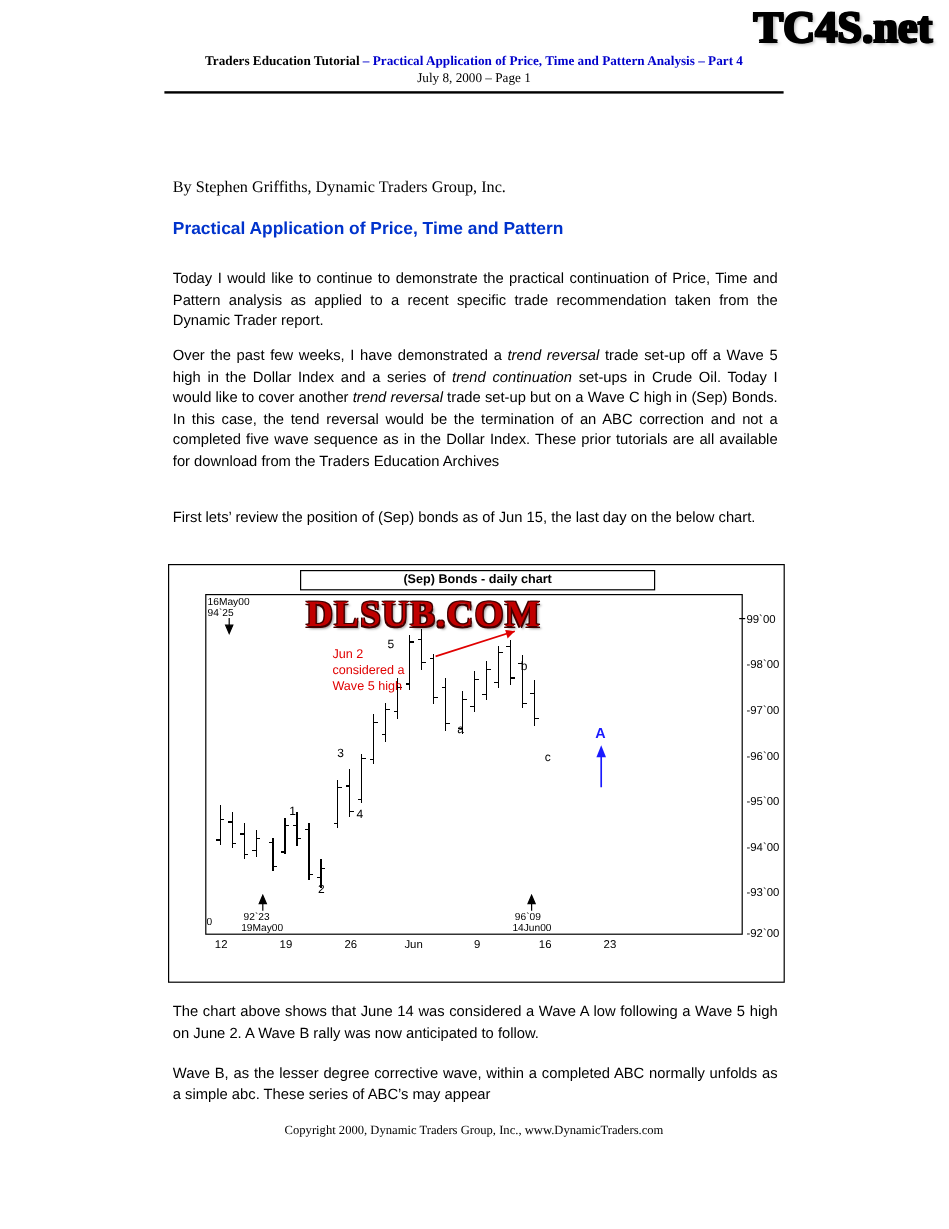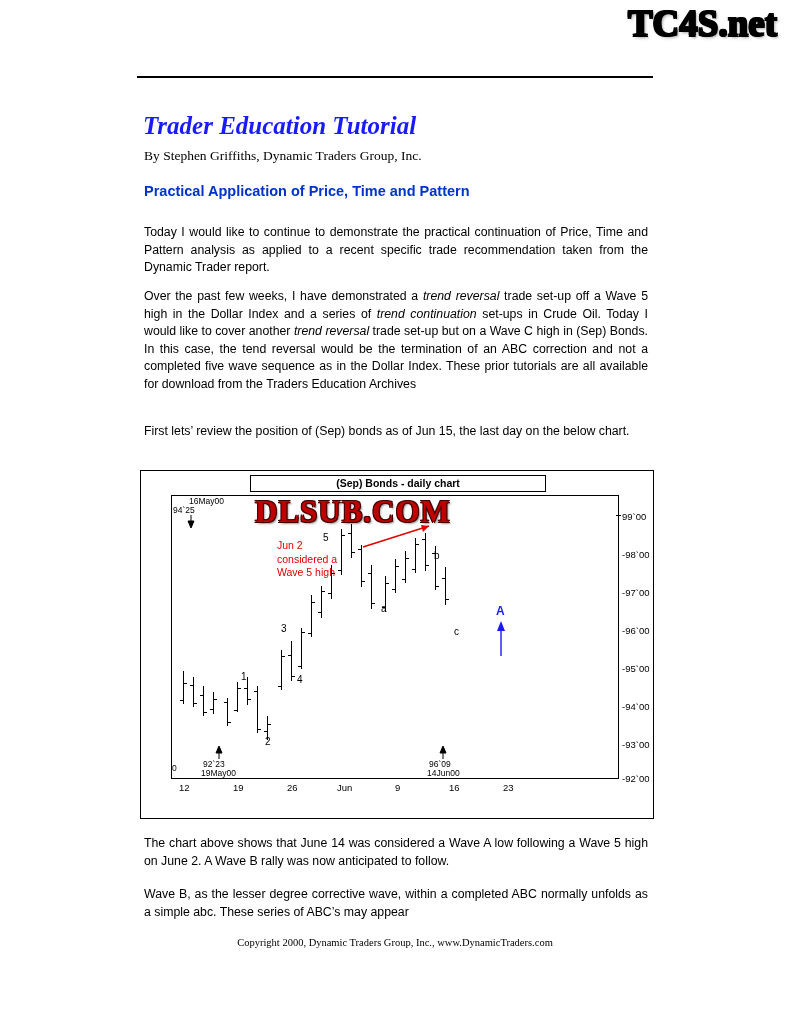--- a/index.html
+++ b/index.html
@@ -249,23 +249,28 @@
     pointer-events: none;
   }
 </style>
 </head>
 <body>
 
 <div class="page">
 
   <div class="wm-top">TC4S.net</div>
 
+  <div class="hdr">
+    <div class="l1">
+      <span class="black">Traders Education Tutorial </span><span class="blue">– Practical Application of Price, Time and Pattern Analysis – Part 4</span>
+    </div>
+    <div class="l2">July 8, 2000 – Page  1</div>
+  </div>
   <div class="hdr-rule"></div>
 
-  <div class="title">Trader Education Tutorial</div>
   <div class="byline">By Stephen Griffiths, Dynamic Traders Group, Inc.</div>
   <div class="subtitle">Practical Application of Price, Time and Pattern</div>
 
   <div class="para" id="p1">Today I would like to continue to demonstrate the practical continuation of Price, Time and Pattern analysis as applied to a recent specific trade recommendation taken from the Dynamic Trader report.</div>
 
   <div class="para" id="p2"><span>Over the past few weeks, I have demonstrated a </span><i>trend reversal</i><span> trade set-up off a Wave 5 high in the Dollar Index and a series of </span><i>trend continuation</i><span> set-ups in Crude Oil. Today I would like to cover another </span><i>trend reversal</i><span> trade set-up but on a Wave C high in (Sep) Bonds. In this case, the tend reversal would be the termination of an ABC correction and not a completed five wave sequence as in the Dollar Index. These prior tutorials are all available for download from the Traders Education Archives</span></div>
 
   <div class="para" id="p3">First lets’ review the position of (Sep) bonds as of Jun 15, the last day on the below chart.</div>
 
   <div class="chart-box">
@@ -392,21 +397,21 @@
         <line x1="78" y1="278" x2="78" y2="288"></line>
         <polygon points="78,275 75,282 81,282"></polygon>
       </g>
 
       <g stroke="#000" stroke-width="1" fill="#000">
         <line x1="302" y1="278" x2="302" y2="288"></line>
         <polygon points="302,275 299,282 305,282"></polygon>
       </g>
     </svg>
 
-    <div class="small-note" style="left:16px; top:25px;padding-left:32px;">16May00</div>
+    <div class="small-note" style="left:32px; top:25px;">16May00</div>
     <div class="small-note" style="left:32px; top:34px;">94`25</div>
 
     <div class="ann-red" style="left:136px; top:68px; width:110px;">
       <span>Jun 2</span><br>
       <span>considered a</span><br>
       <span>Wave 5 high</span>
     </div>
 
 
     <div class="lbl" style="left:100px; top:200px;">1</div>

